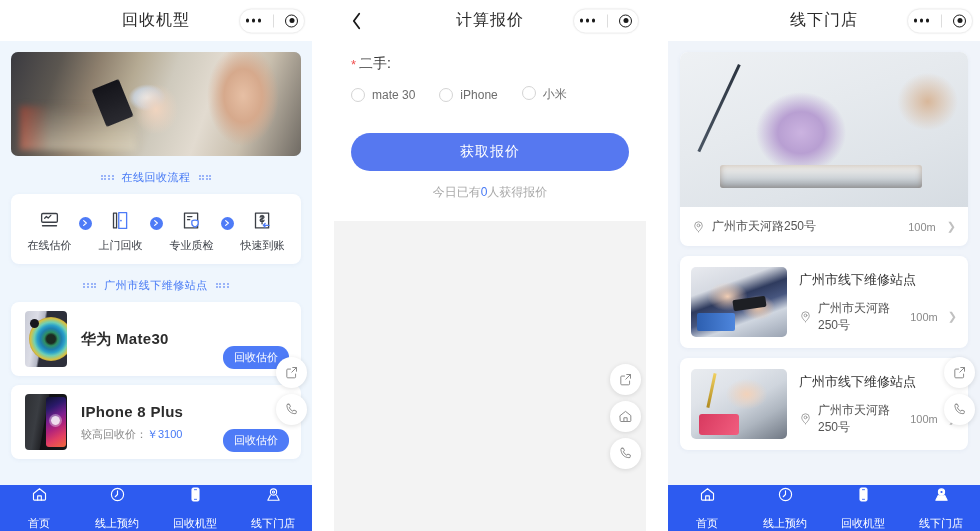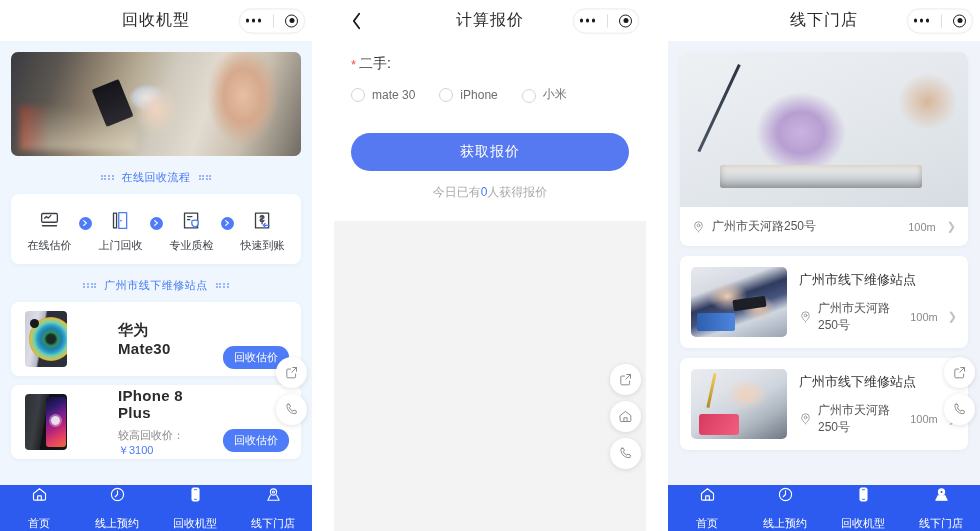--- a/index.html
+++ b/index.html
@@ -216,21 +216,20 @@
     background: #ffffff;
     border-radius: 8px;
     margin: 0 11px 9px 11px;
     height: 74px;
     display: flex;
     align-items: center;
     padding: 0 0 0 14px;
     position: relative;
     overflow: hidden;
     box-shadow: 0 1px 4px rgba(80,110,170,0.07);
-    gap: 37px;
   }
   .phone-thumb {
     width: 42px; height: 56px;
     border-radius: 4px;
     flex: 0 0 42px;
     position: relative;
     overflow: hidden;
   }
   .thumb-mate {
     background: linear-gradient(100deg, #c9cbd6 0%, #dcdde6 26%, #b3b6c4 40%, #2d2f3a 44%, #2d2f3a 100%);
@@ -301,21 +300,21 @@
     gap: 3px;
   }
   .req { color: #f05050; font-size: 13px; line-height: 1; }
   .radio-row {
     display: flex;
     align-items: center;
     margin-top: 13px;
     gap: 24px;
   }
   .radio-opt {
-    display: flex; align-items: flex-end; gap: 7px;
+    display: flex; align-items: flex-start; gap: 7px;
     cursor: pointer;
   }
   .radio-dot {
     width: 14px; height: 14px; border-radius: 50%;
     border: 1px solid #d4d4d4;
     background: #ffffff;
     flex: 0 0 14px;
   }
   .radio-lbl { font-size: 12px; color: #6d6d6d; }
   .primary-btn {

